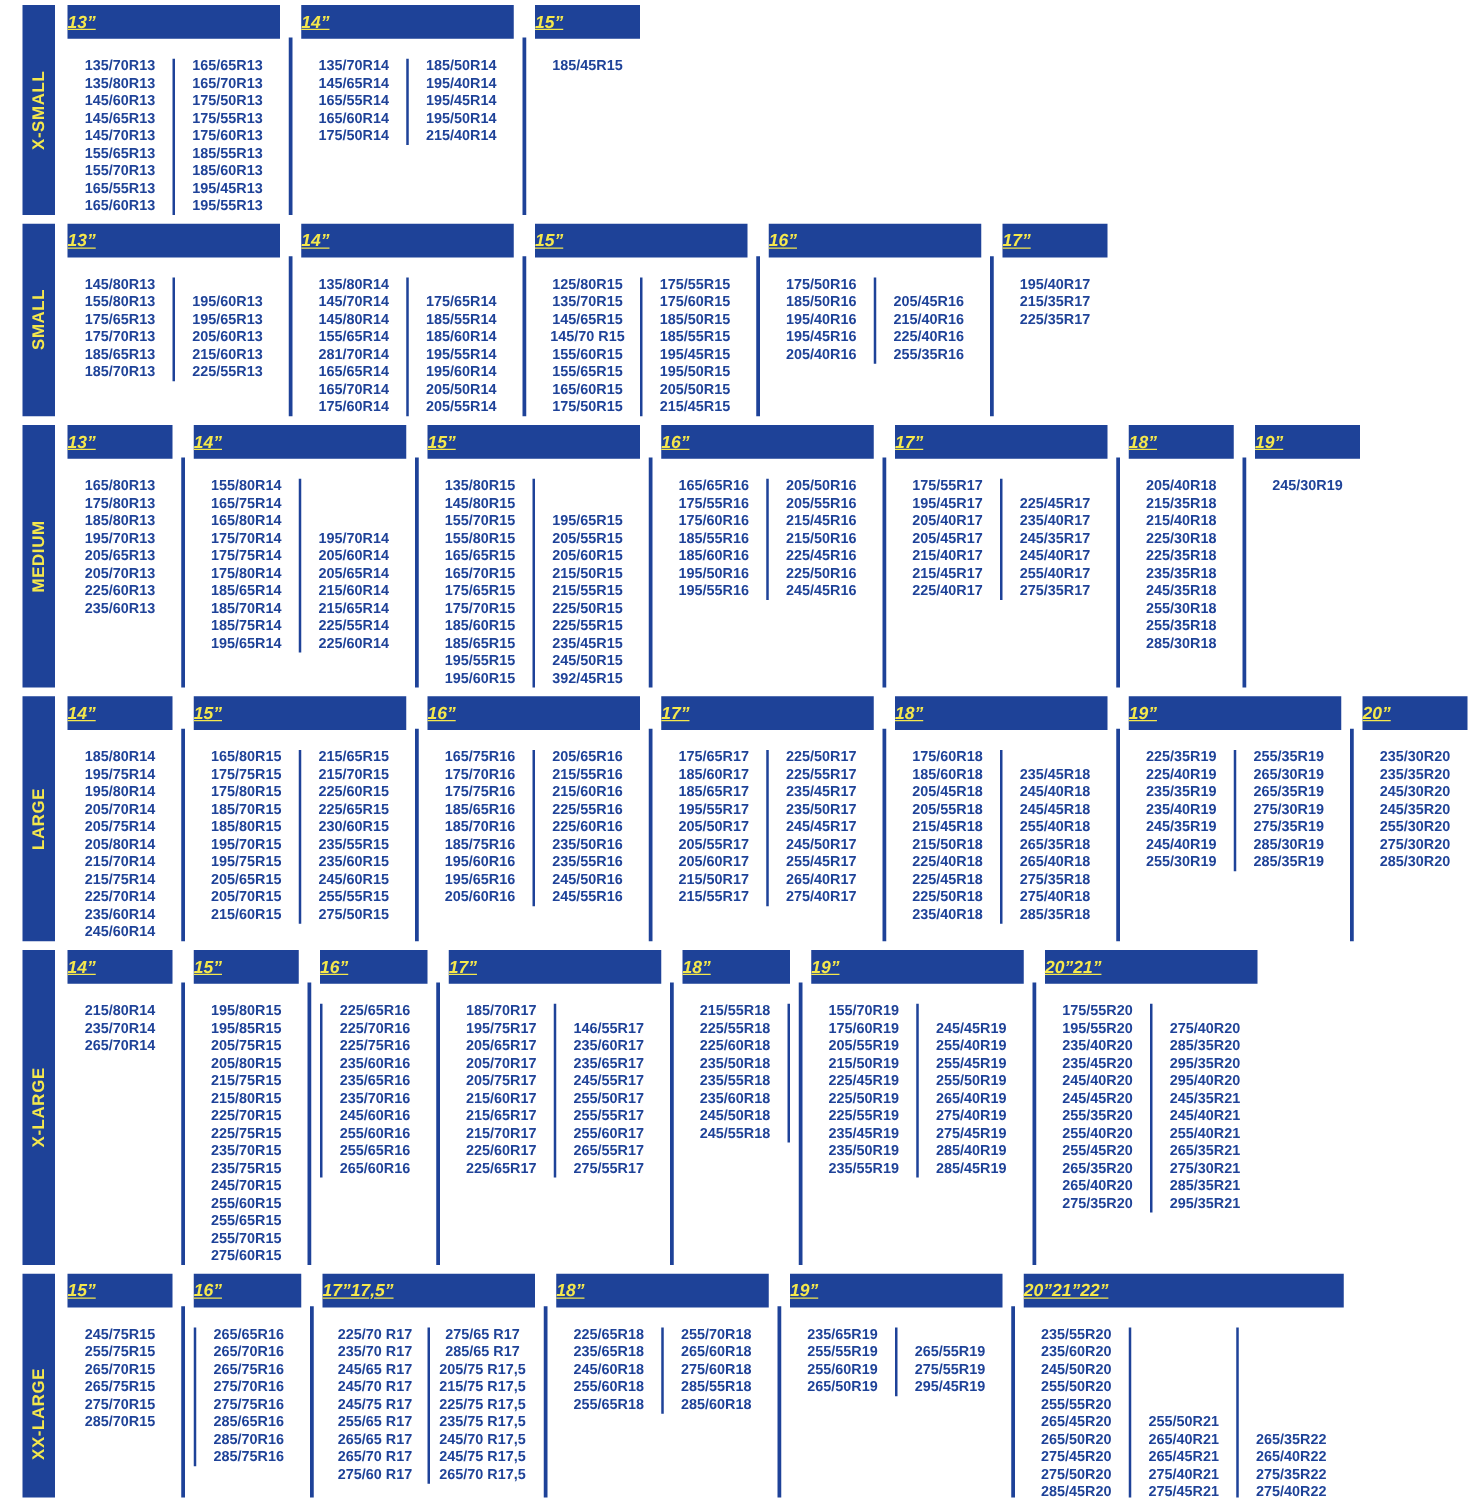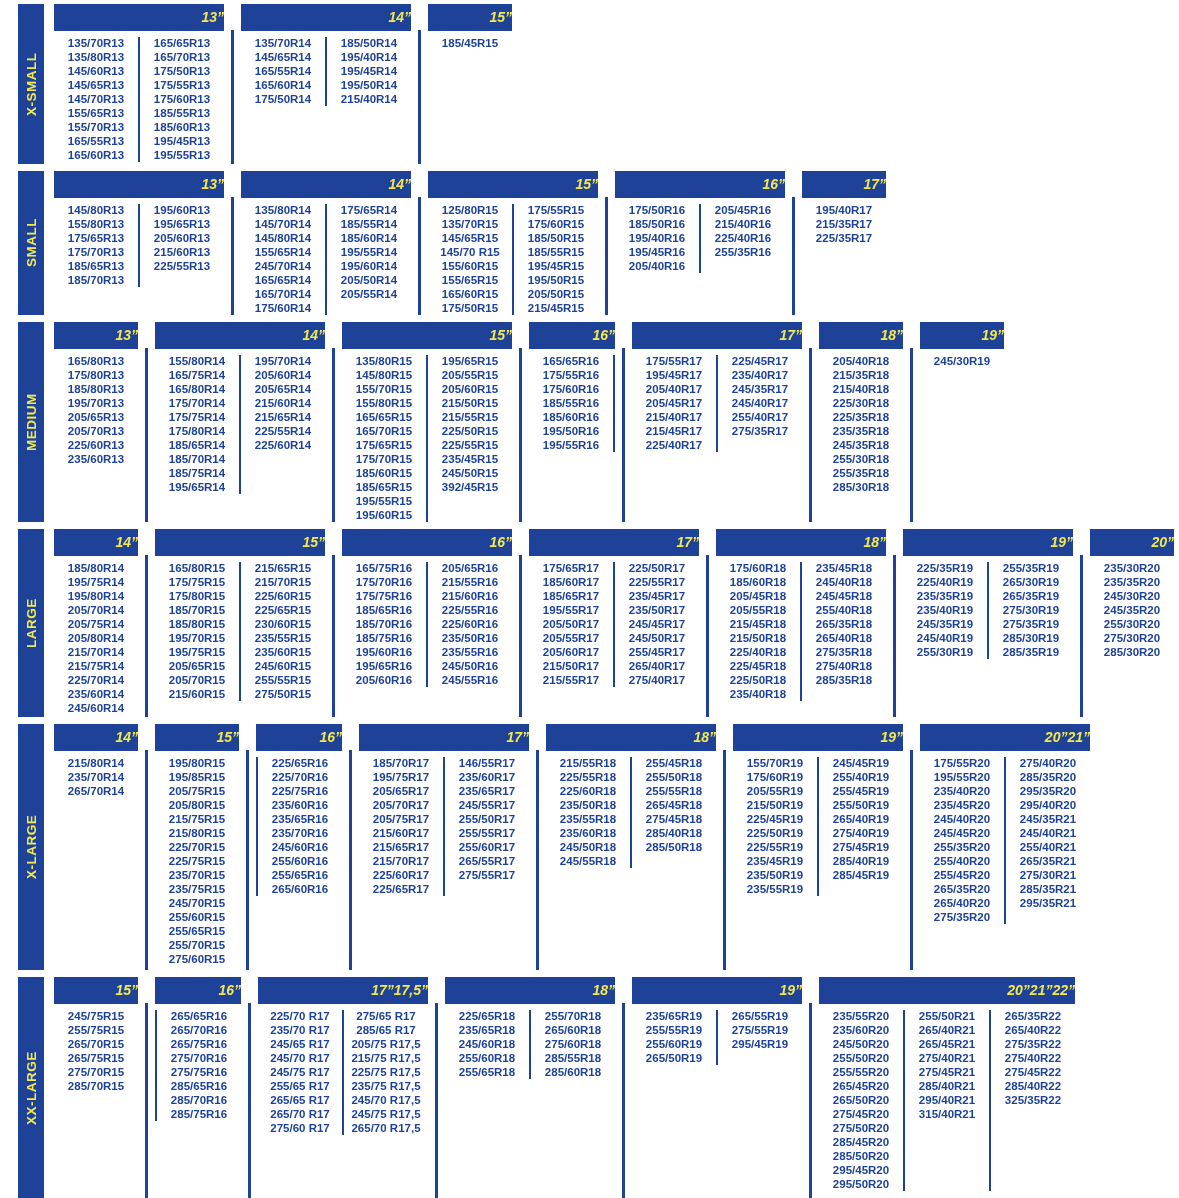--- a/index.html
+++ b/index.html
@@ -26,25 +26,26 @@
     writing-mode:vertical-rl;transform:rotate(180deg);
     font-weight:bold;font-size:13.5px;letter-spacing:0.5px;
     margin-right:10px;
   }
   .groups{display:flex;align-items:flex-start;flex:1;}
   .group{display:flex;flex-direction:column;}
   .group-header{
     background:var(--blue);
     color:var(--yellow);
     font-weight:bold;font-style:italic;
-    font-size:14px;text-align:right;
+    font-size:14px;text-align:left;
     padding:5px 0 6px 0;
-    margin-bottom:5px;
+    margin-bottom:15px;
+    text-decoration:underline;
   }
-  .cols{display:flex;align-items:flex-start;}
+  .cols{display:flex;align-items:flex-end;}
   .col{width:84px;flex:0 0 84px;display:flex;flex-direction:column;}
   .cell{
     color:var(--blue);
     font-weight:bold;font-size:11.5px;line-height:14px;
     text-align:center;white-space:nowrap;
   }
   .inner-divider{
     width:2px;flex:0 0 2px;background:var(--blue);
     align-self:stretch;margin-top:1px;
   }
@@ -147,21 +148,21 @@
         </div>
         <div class="group-divider"></div>
         <div class="group">
           <div class="group-header">14”</div>
           <div class="cols">
             <div class="col">
               <div class="cell">135/80R14</div>
               <div class="cell">145/70R14</div>
               <div class="cell">145/80R14</div>
               <div class="cell">155/65R14</div>
-              <div class="cell">245/70R14</div>
+              <div class="cell">281/70R14</div>
               <div class="cell">165/65R14</div>
               <div class="cell">165/70R14</div>
               <div class="cell">175/60R14</div>
             </div>
             <div class="inner-divider"></div>
             <div class="col">
               <div class="cell">175/65R14</div>
               <div class="cell">185/55R14</div>
               <div class="cell">185/60R14</div>
               <div class="cell">195/55R14</div>
@@ -317,20 +318,29 @@
             <div class="col">
               <div class="cell">165/65R16</div>
               <div class="cell">175/55R16</div>
               <div class="cell">175/60R16</div>
               <div class="cell">185/55R16</div>
               <div class="cell">185/60R16</div>
               <div class="cell">195/50R16</div>
               <div class="cell">195/55R16</div>
             </div>
             <div class="inner-divider"></div>
+            <div class="col">
+              <div class="cell">205/50R16</div>
+              <div class="cell">205/55R16</div>
+              <div class="cell">215/45R16</div>
+              <div class="cell">215/50R16</div>
+              <div class="cell">225/45R16</div>
+              <div class="cell">225/50R16</div>
+              <div class="cell">245/45R16</div>
+            </div>
           </div>
         </div>
         <div class="group-divider"></div>
         <div class="group">
           <div class="group-header">17”</div>
           <div class="cols">
             <div class="col">
               <div class="cell">175/55R17</div>
               <div class="cell">195/45R17</div>
               <div class="cell">205/40R17</div>
@@ -654,29 +664,20 @@
               <div class="cell">215/55R18</div>
               <div class="cell">225/55R18</div>
               <div class="cell">225/60R18</div>
               <div class="cell">235/50R18</div>
               <div class="cell">235/55R18</div>
               <div class="cell">235/60R18</div>
               <div class="cell">245/50R18</div>
               <div class="cell">245/55R18</div>
             </div>
             <div class="inner-divider"></div>
-            <div class="col">
-              <div class="cell">255/45R18</div>
-              <div class="cell">255/50R18</div>
-              <div class="cell">255/55R18</div>
-              <div class="cell">265/45R18</div>
-              <div class="cell">275/45R18</div>
-              <div class="cell">285/40R18</div>
-              <div class="cell">285/50R18</div>
-            </div>
           </div>
         </div>
         <div class="group-divider"></div>
         <div class="group">
           <div class="group-header">19”</div>
           <div class="cols">
             <div class="col">
               <div class="cell">155/70R19</div>
               <div class="cell">175/60R19</div>
               <div class="cell">205/55R19</div>

